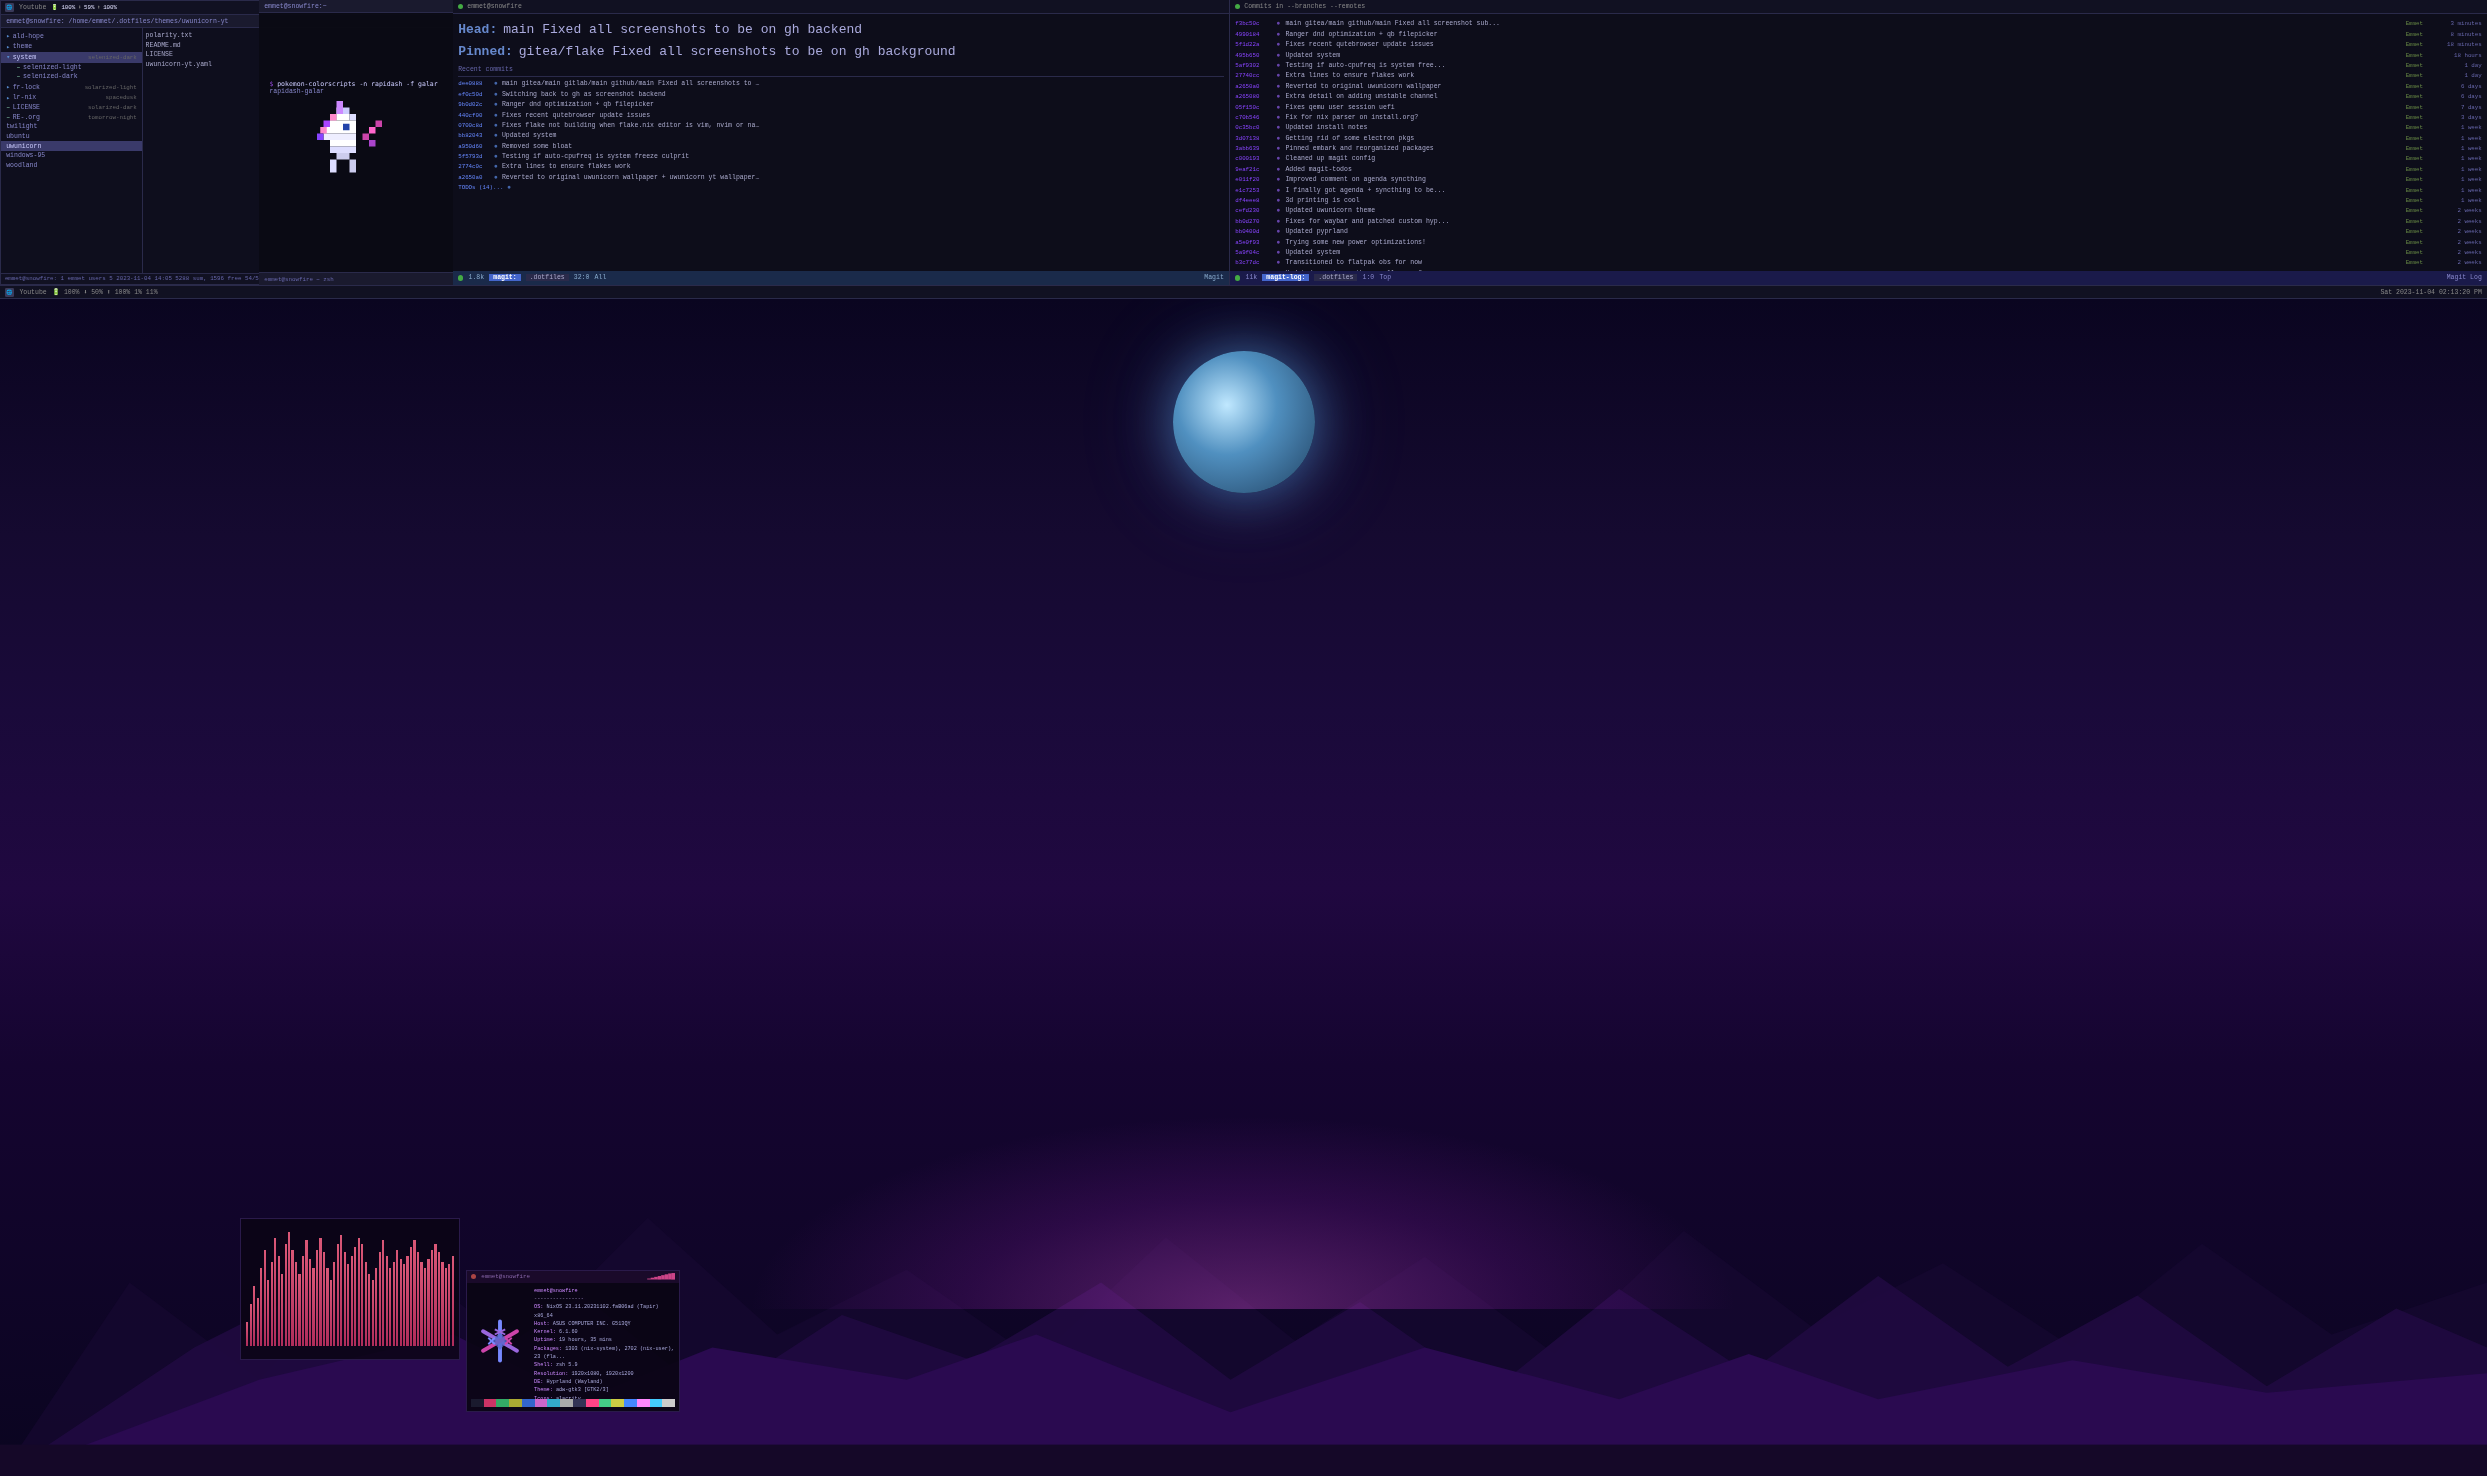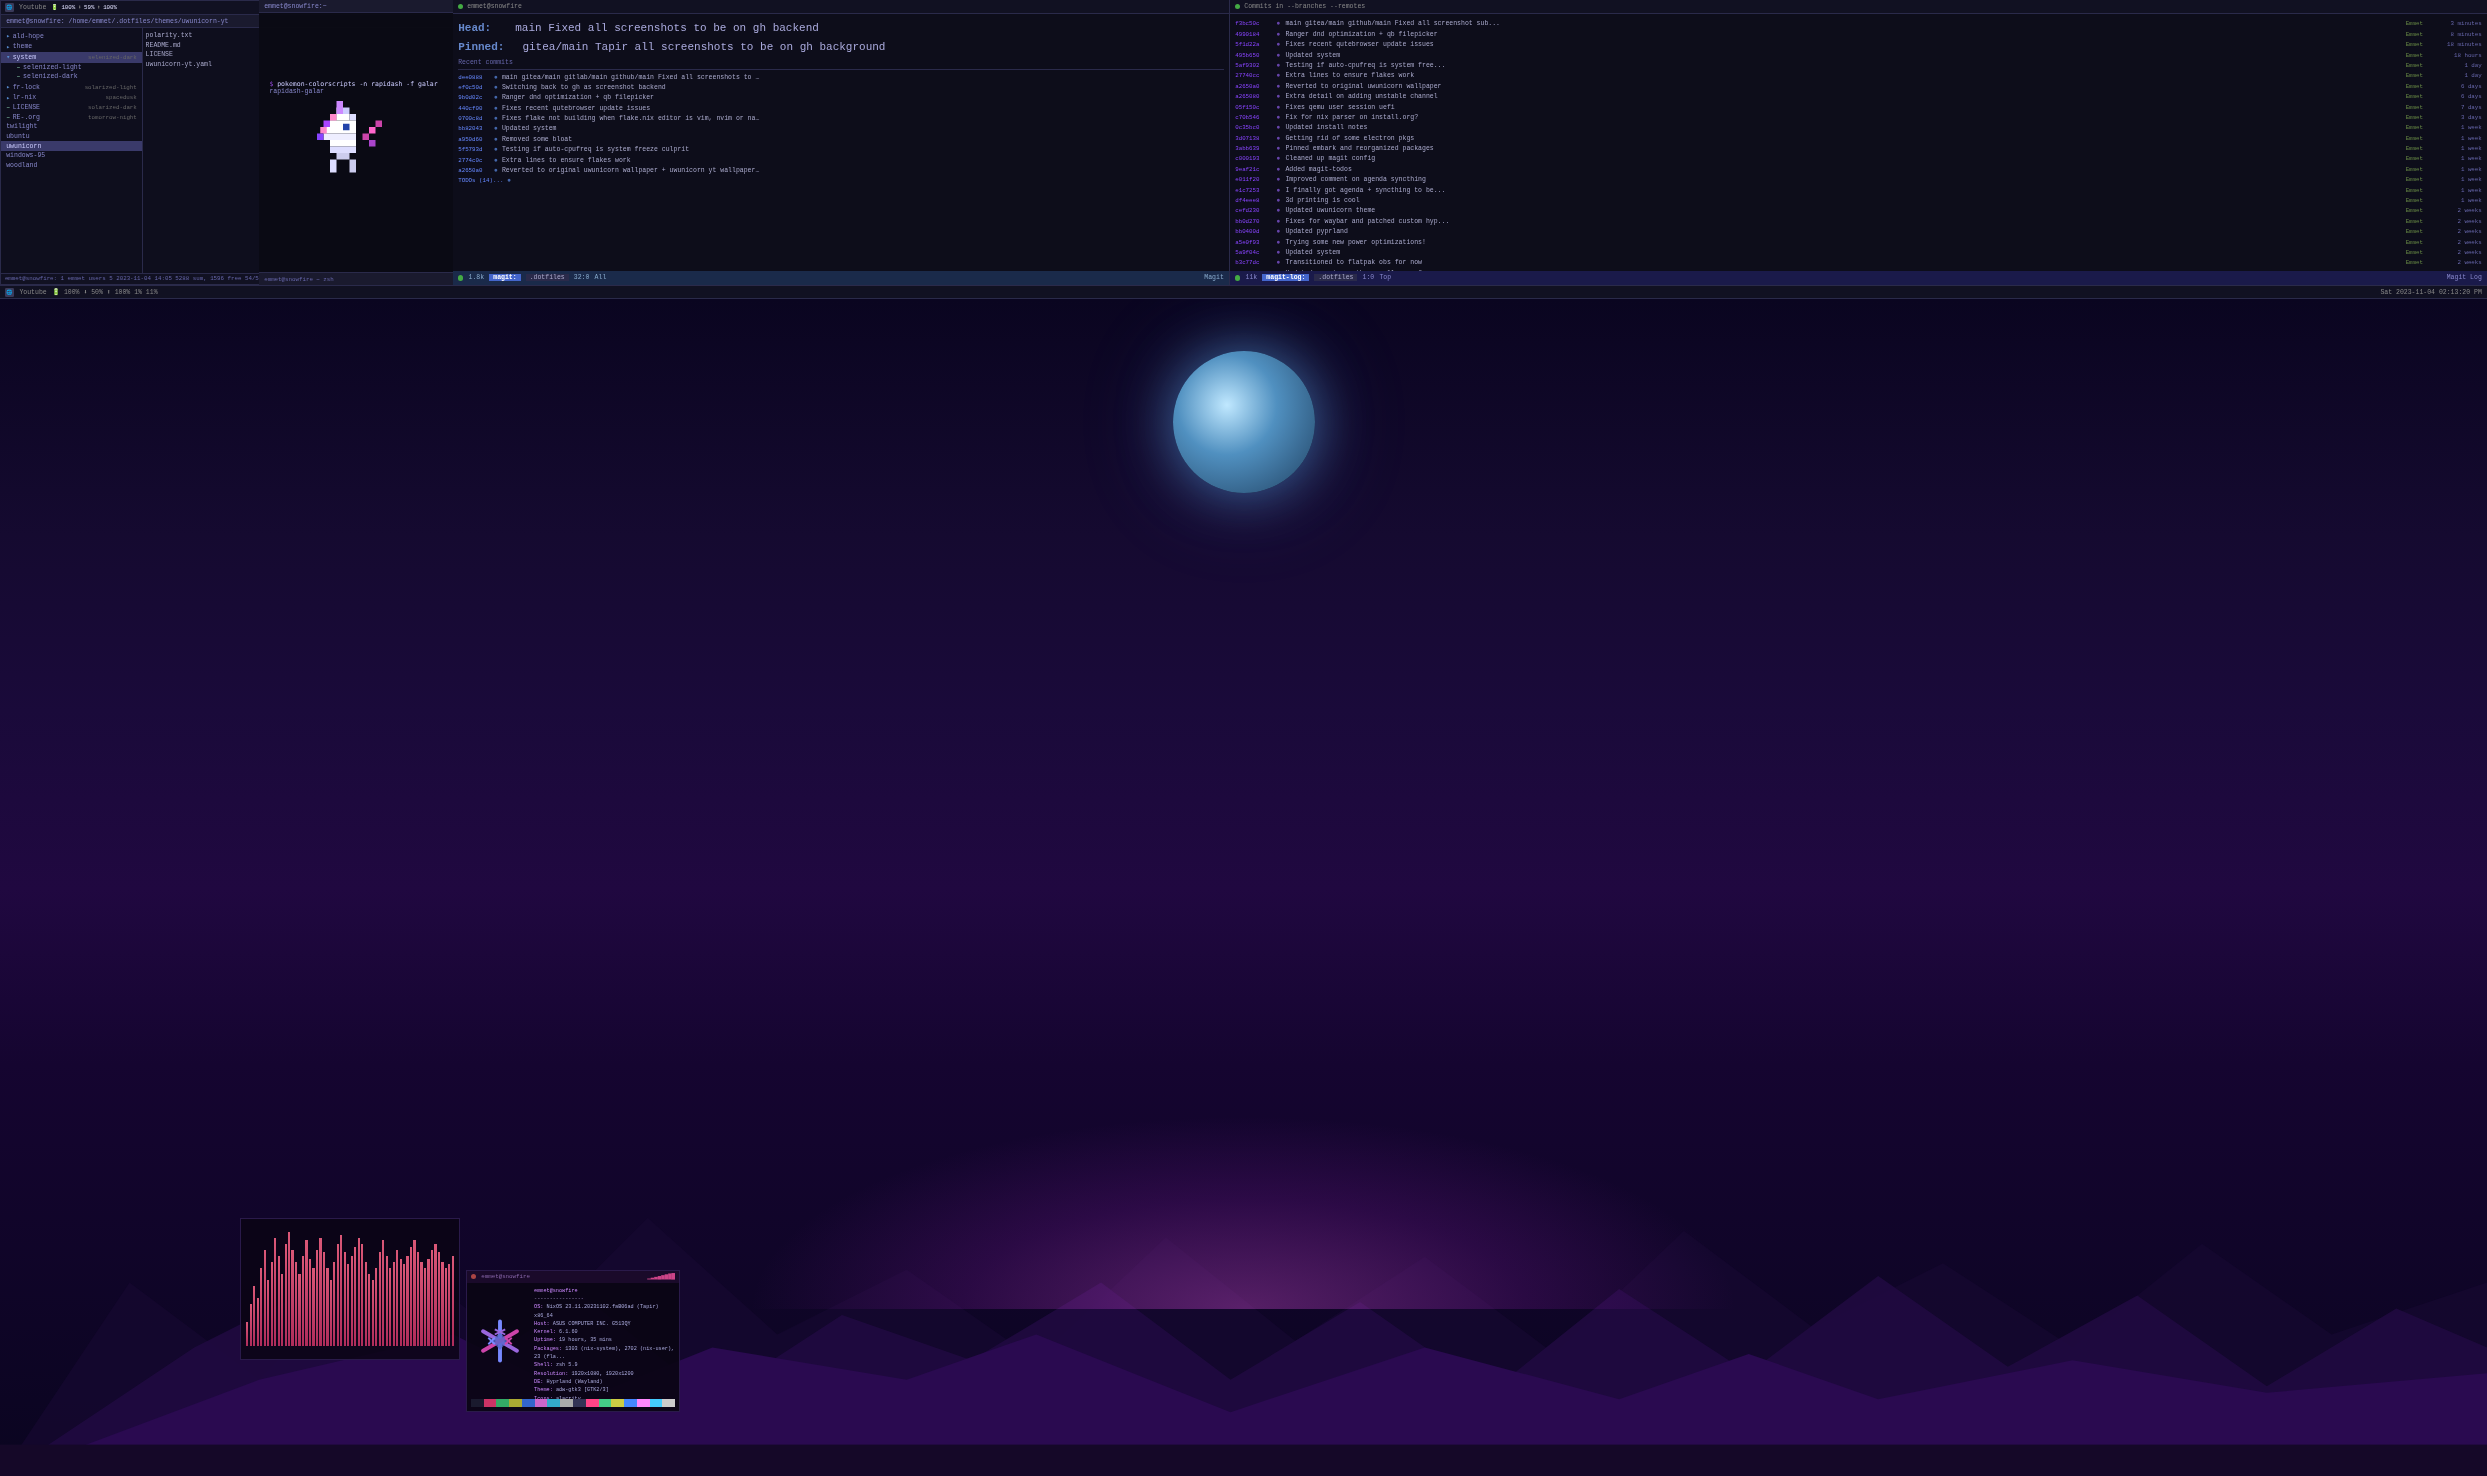--- a/index.html
+++ b/index.html
@@ -234,25 +234,25 @@
       gap: 3.9px;
     }
 
     .git-content {
       flex: 1;
       padding: 5.2px;
       overflow-y: auto;
     }
 
     .git-line {
-      font-size: 11px;
+      font-size: 13px;
       color: #8888cc;
       line-height: 1.7;
       display: flex;
-      gap: 18px;
+      gap: 6px;
     }
 
     .git-line .label { color: #6688cc; font-weight: bold; min-width: 39px; }
     .git-line .value { color: #aaaadd; }
 
     .git-commits-header {
       font-size: 6.5px;
       color: #6666aa;
       padding: 2.6px 0;
       border-bottom: 0.6px solid #2a2a4a;
@@ -673,21 +673,21 @@
       <span class="dot-indicator dot-green"></span>
       <span>emmet@snowfire</span>
     </div>
     <div class="git-content">
       <div class="git-line">
         <span class="label">Head:</span>
         <span class="value">main  Fixed all screenshots to be on gh backend</span>
       </div>
       <div class="git-line">
         <span class="label">Pinned:</span>
-        <span class="value">gitea/main  Tapir all screenshots to be on gh background</span>
+        <span class="value">gitea/flake  Fixed all screenshots to be on gh background</span>
       </div>
       <div class="git-commits-header">Recent commits</div>
       <div id="git-commits-list">
           <div class="git-commit-item">
       <span class="hash">dee0888</span>
       <span class="bullet">●</span>
       <span class="msg">main gitea/main gitlab/main github/main  Fixed all screenshots to be on gh</span>
     </div>
           <div class="git-commit-item">
       <span class="hash">ef0c50d</span>

